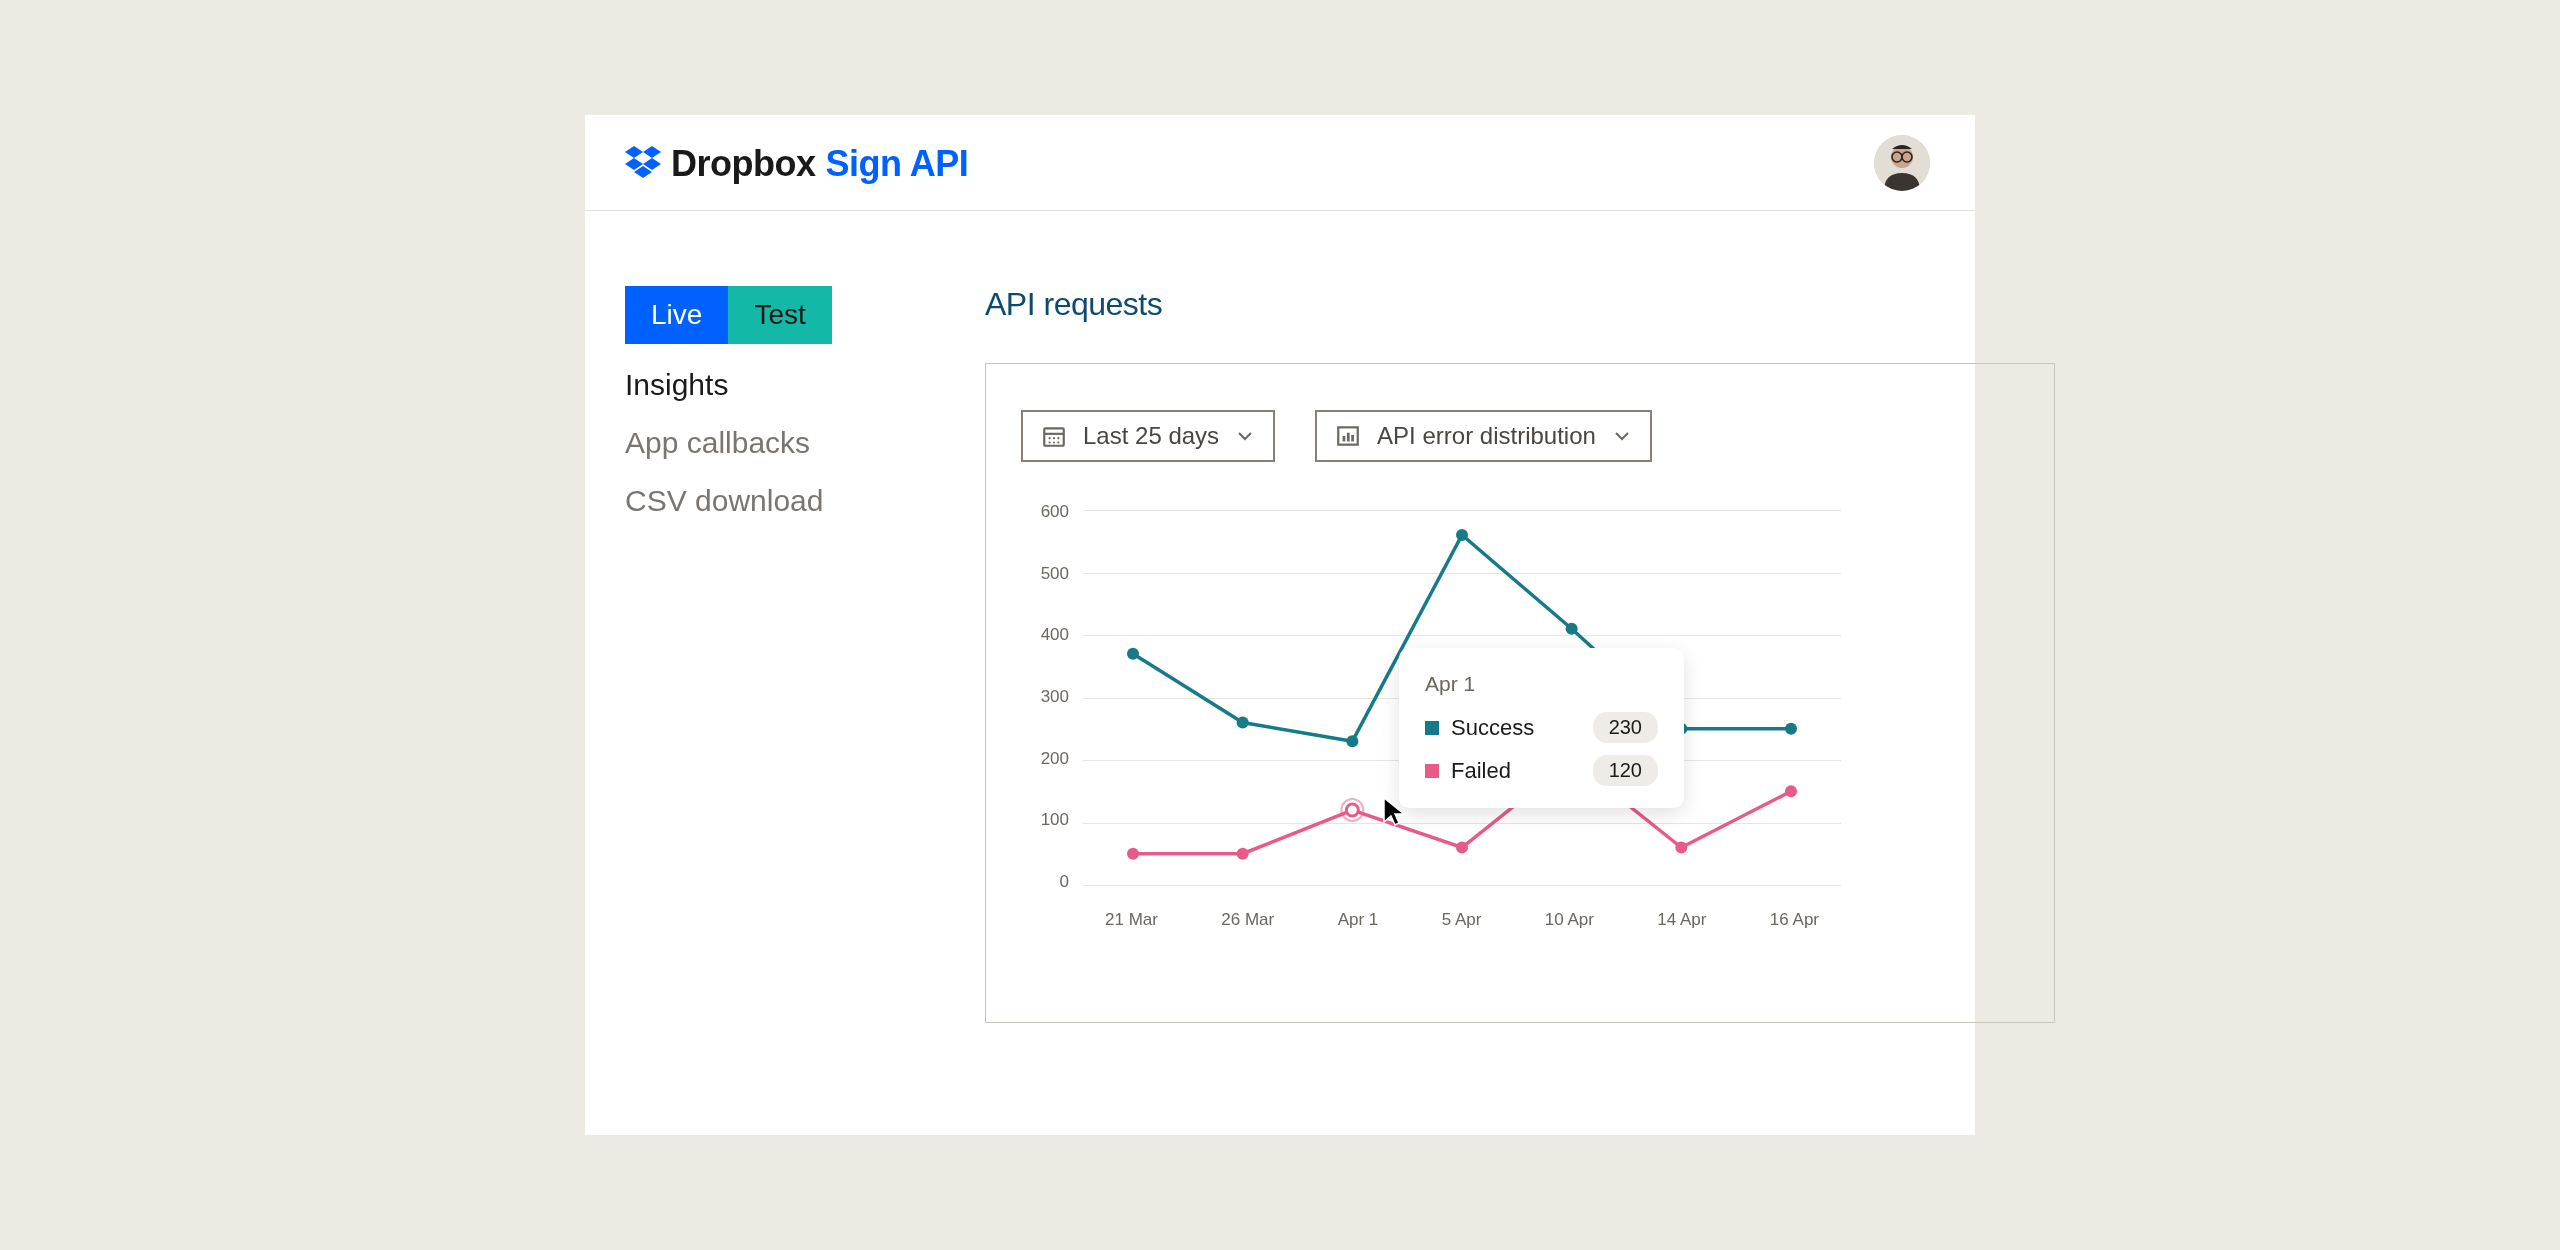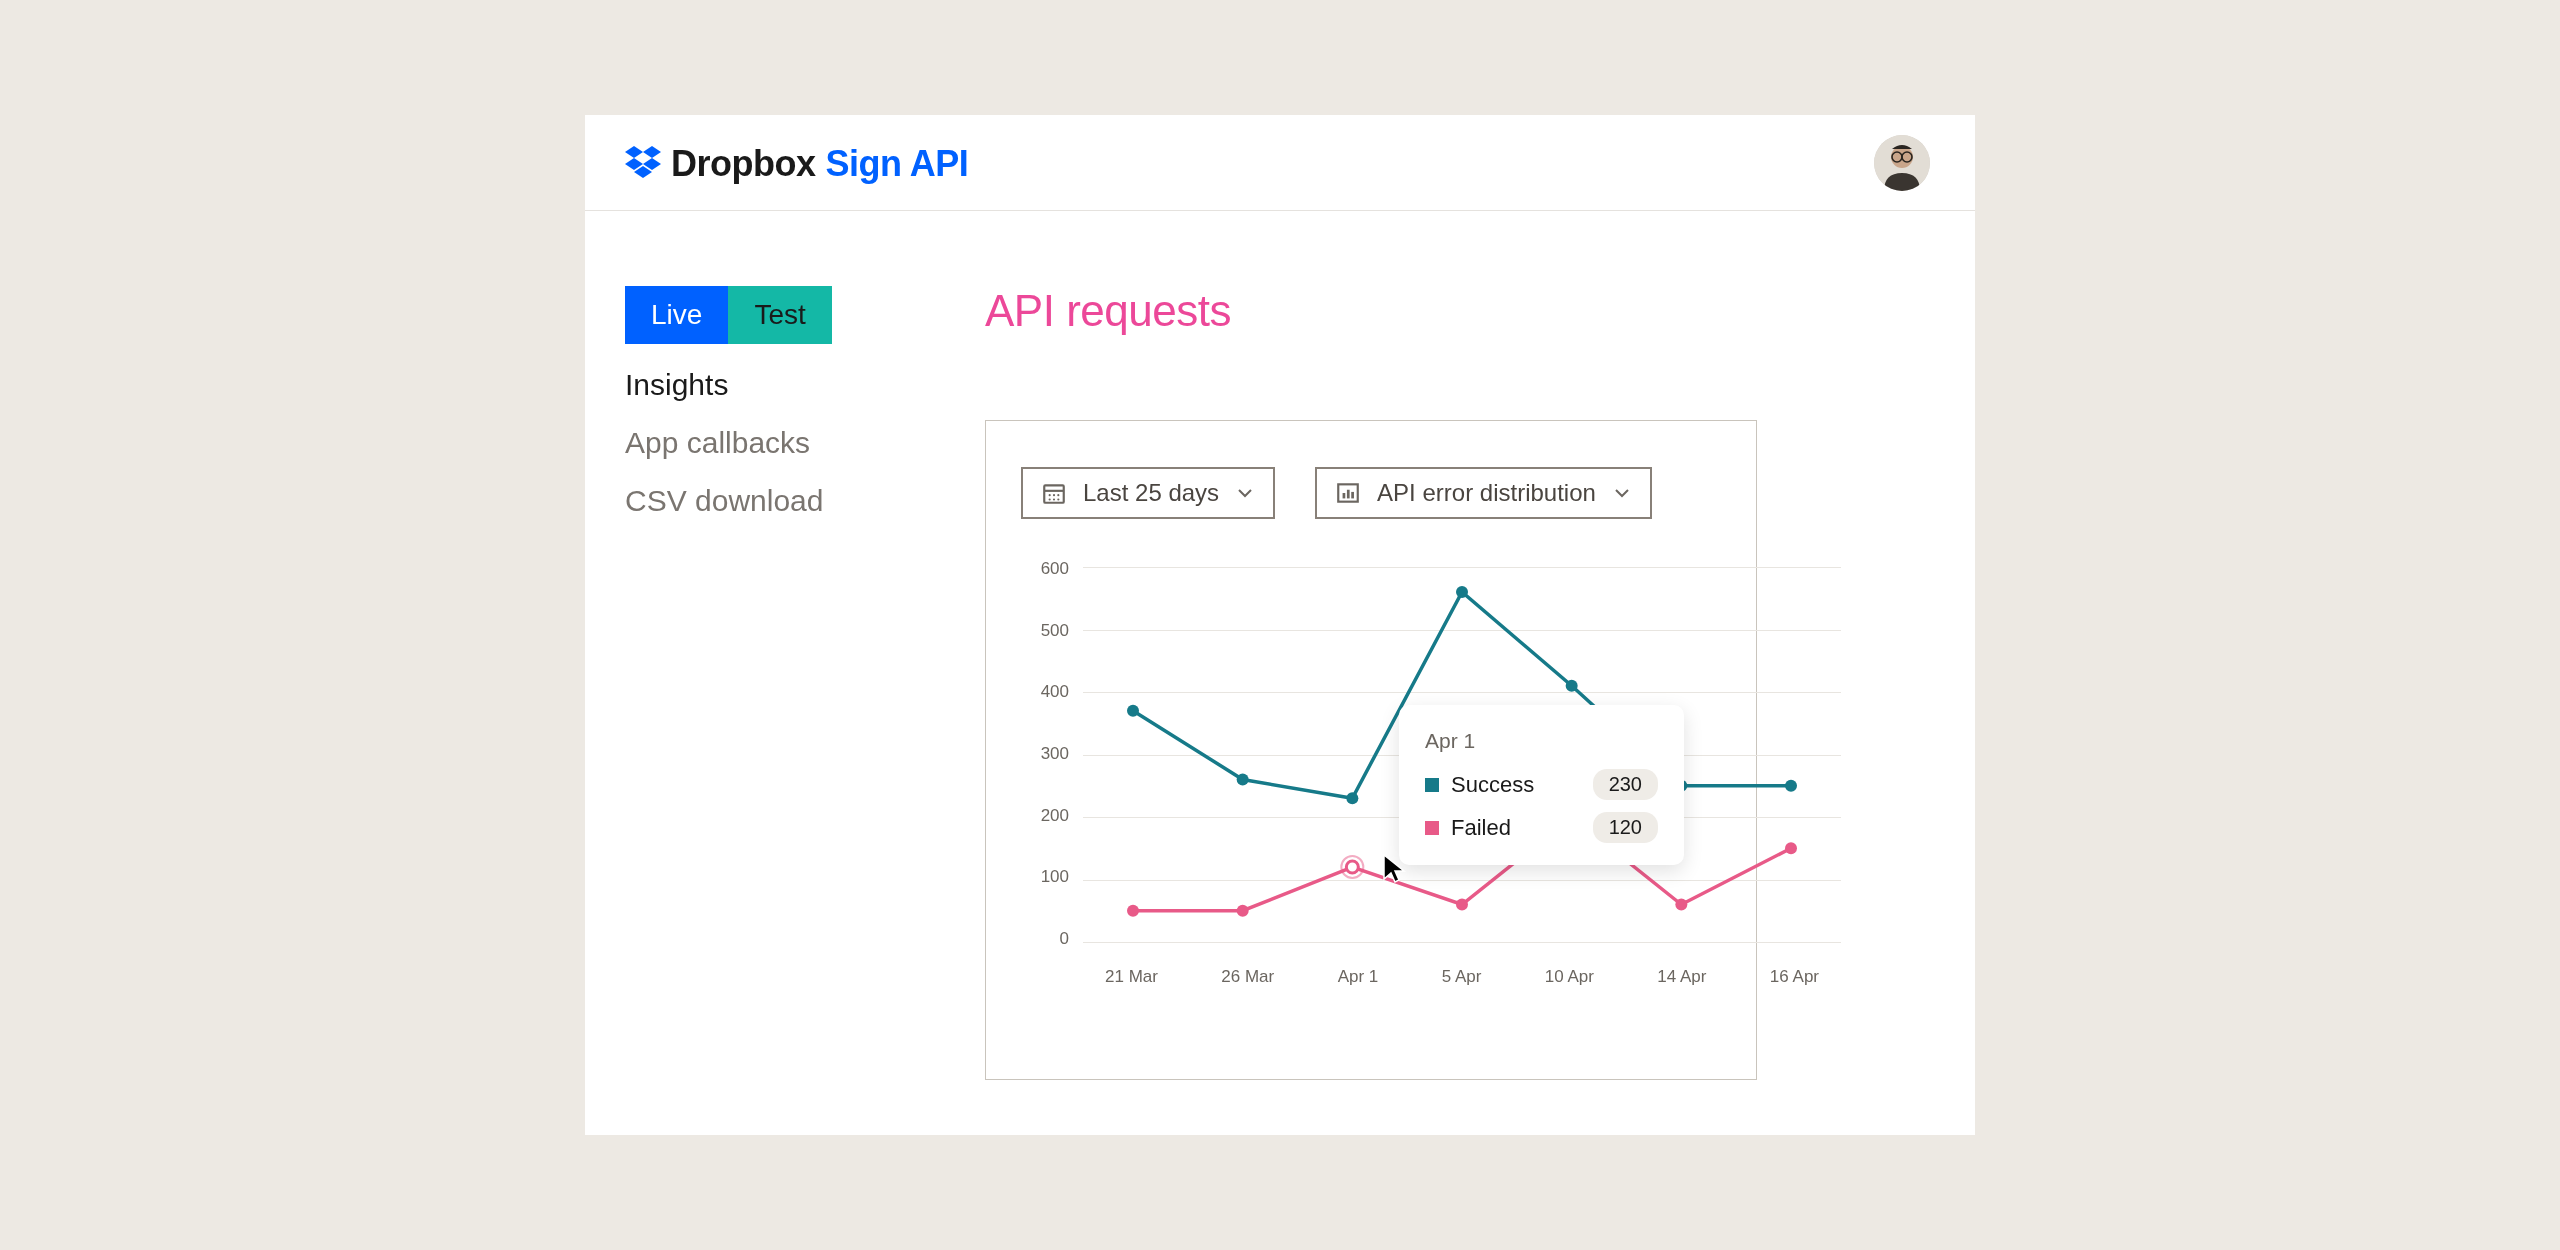--- a/index.html
+++ b/index.html
@@ -66,29 +66,29 @@
     font-weight: 500;
     cursor: pointer;
   }
   .mode-tab.active { background: #0061ff; color: #fff; }
   .mode-tab.inactive { background: #14b8a6; color: #1a1a1a; }
   .nav-list { display: flex; flex-direction: column; gap: 24px; }
   .nav-item { font-size: 30px; color: #7a7570; cursor: pointer; }
   .nav-item.current { color: #1a1a1a; }
   .main { flex: 1; }
   .page-title {
-    font-size: 44px;
+    font-size: 32px;
     font-weight: 400;
-    color: #ec4899;
-    margin-bottom: 84px;
+    color: #0c4a6e;
+    margin-bottom: 40px;
     letter-spacing: -0.5px;
   }
   .chart-panel {
     border: 1px solid #c9c4bc;
-    width: 772px;
+    width: 1070px;
     height: 660px;
     padding: 46px 35px 30px 35px;
     position: relative;
   }
   .chart-controls { display: flex; gap: 40px; margin-bottom: 40px; }
   .dropdown {
     border: 2px solid #888078;
     display: flex;
     align-items: center;
     gap: 16px;

